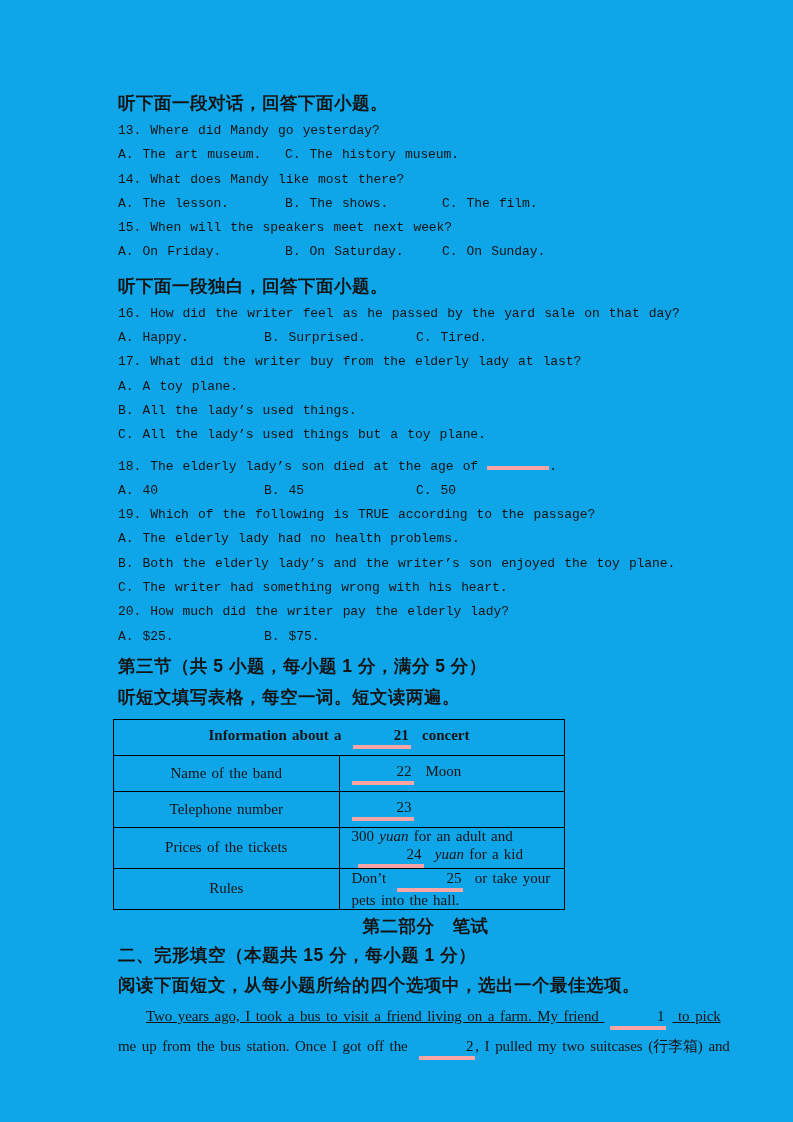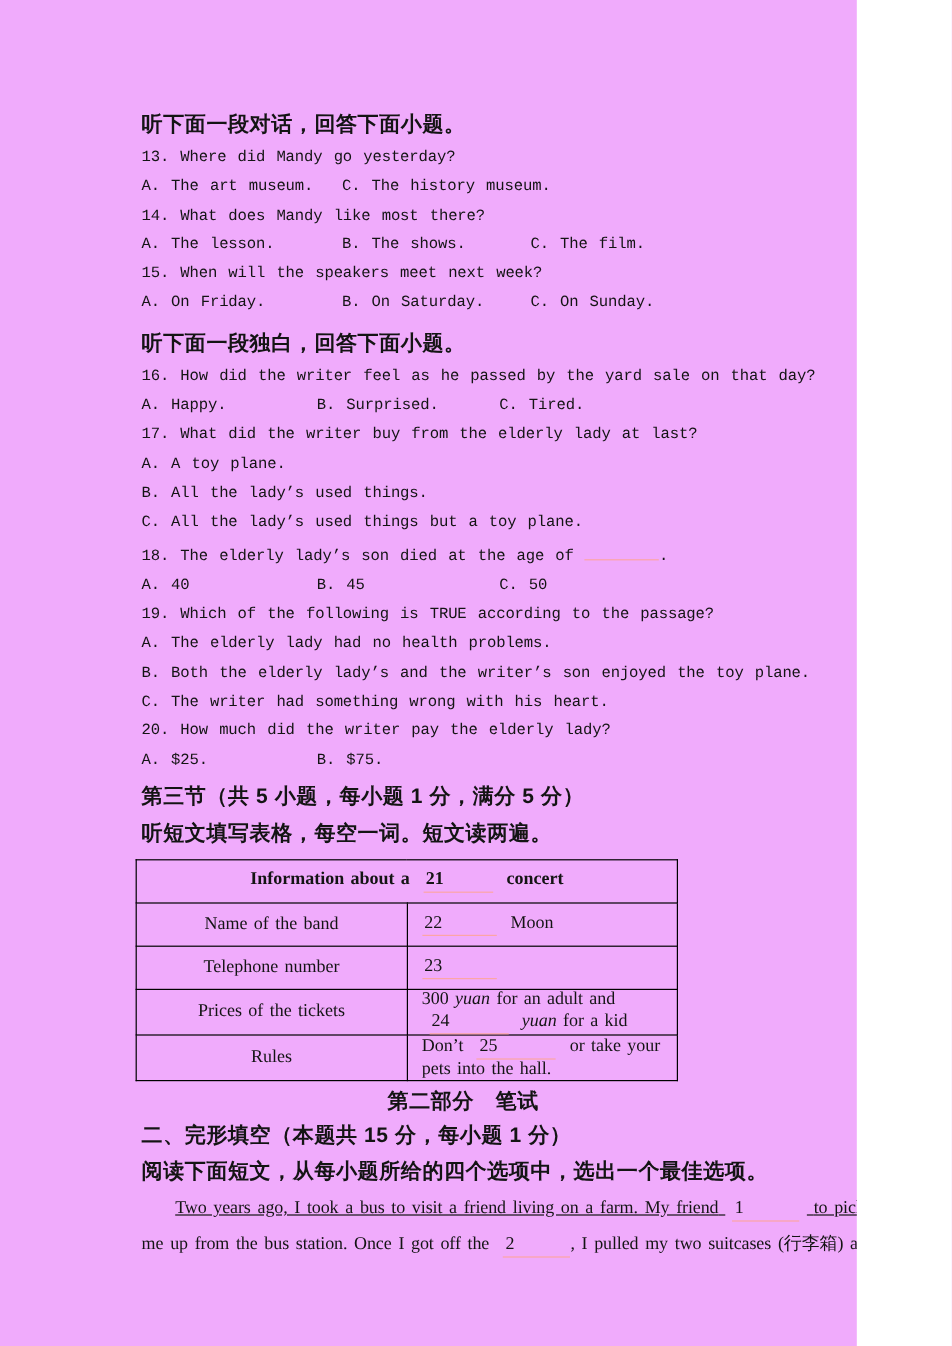--- a/index.html
+++ b/index.html
@@ -1,19 +1,19 @@
 <!DOCTYPE html>
 <html><head>
 <meta charset="utf-8">
 <style>
   html,body{margin:0;padding:0;background:#ffffff;}
   .page{
     position:relative;
-    width:714px;height:1122px;
-    background:#f0abfc;
+    width:793px;height:1122px;
+    background:#0ea5e9;
     box-sizing:border-box;
     padding:88px 60px 0 118px;
     color:#141414;
     overflow:hidden;
   }
   
   .h-cn{
     font-family:"Liberation Sans","DejaVu Sans",sans-serif;
     font-weight:bold;
     font-size:17.5px;
@@ -31,22 +31,22 @@
     white-space:nowrap;
   }
   .optrow{display:flex;}
   .optrow .oA{width:167px;}
   .optrow .oB{width:157px;}
   .optrow .oC{flex:1;}
   .optrow.narrow .oA{width:146px;}
   .optrow.narrow .oB{width:152px;}
   .blank{
     display:inline-block;
-    border-bottom:1px solid #fca5a5;
-    text-align:left;
+    border-bottom:4px solid #fca5a5;
+    text-align:right;
     min-height:17px;
     padding:0 2px 1px 2px;
     line-height:18px;
     vertical-align:baseline;
   }
   .w56{min-width:52px;}
   .w58{min-width:54px;}
   .w62{min-width:58px;}
   .w66{min-width:62px;}
   .mlr{margin:0 6px;}

